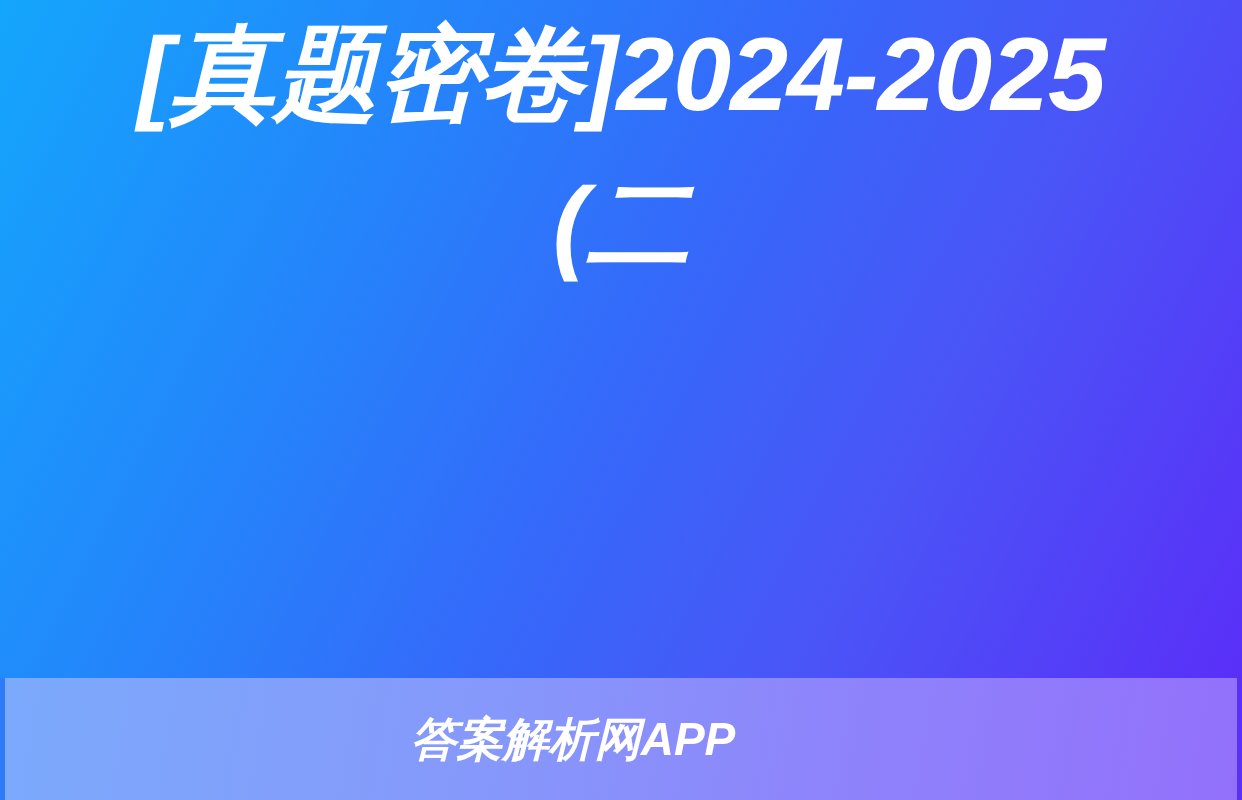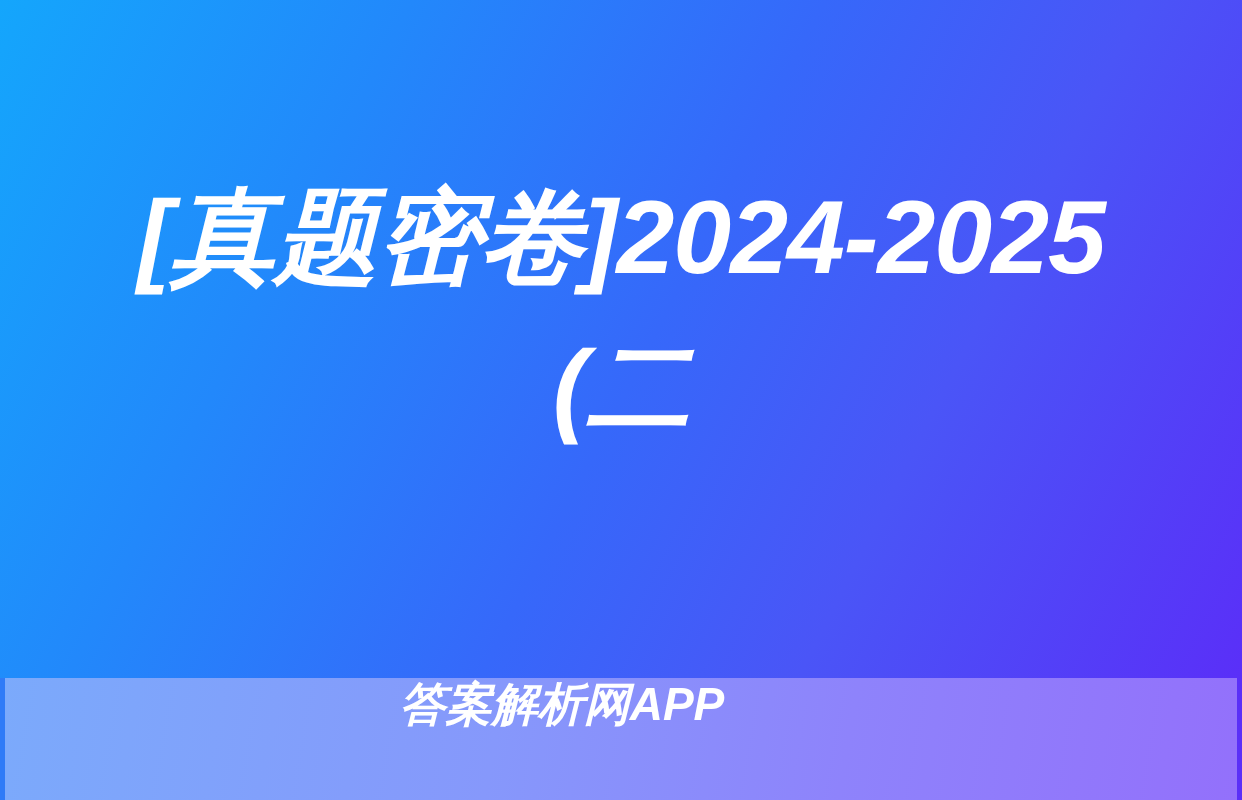--- a/index.html
+++ b/index.html
@@ -35,21 +35,20 @@
 
   .hero-inner {
     position: absolute;
     left: 0;
     top: 0;
     width: 1242px;
     height: 626px;
     display: flex;
     flex-direction: column;
     align-items: center;
-    justify-content: center;
   }
 
   .title-block {
     width: 1100px;
     text-align: center;
   }
 
   .title-line {
     color: #ffffff;
     font-size: 104px;
@@ -80,25 +79,26 @@
     position: absolute;
     top: 0;
     width: 5px;
     height: 122px;
   }
   .footer-edge.left  { left: 0;  background: #2F7BF7; }
   .footer-edge.right { right: 0; background: #5A2FF8; }
 
   .footer-inner {
     position: absolute;
-    left: 3px;
+    left: 14px;
     top: 0;
     width: 1118px;
     height: 122px;
     display: flex;
+    align-items: center;
     justify-content: center;
   }
 
   .footer-text {
     color: #ffffff;
     font-size: 46px;
     line-height: 52px;
     font-weight: 700;
     font-style: italic;
     letter-spacing: 0px;

